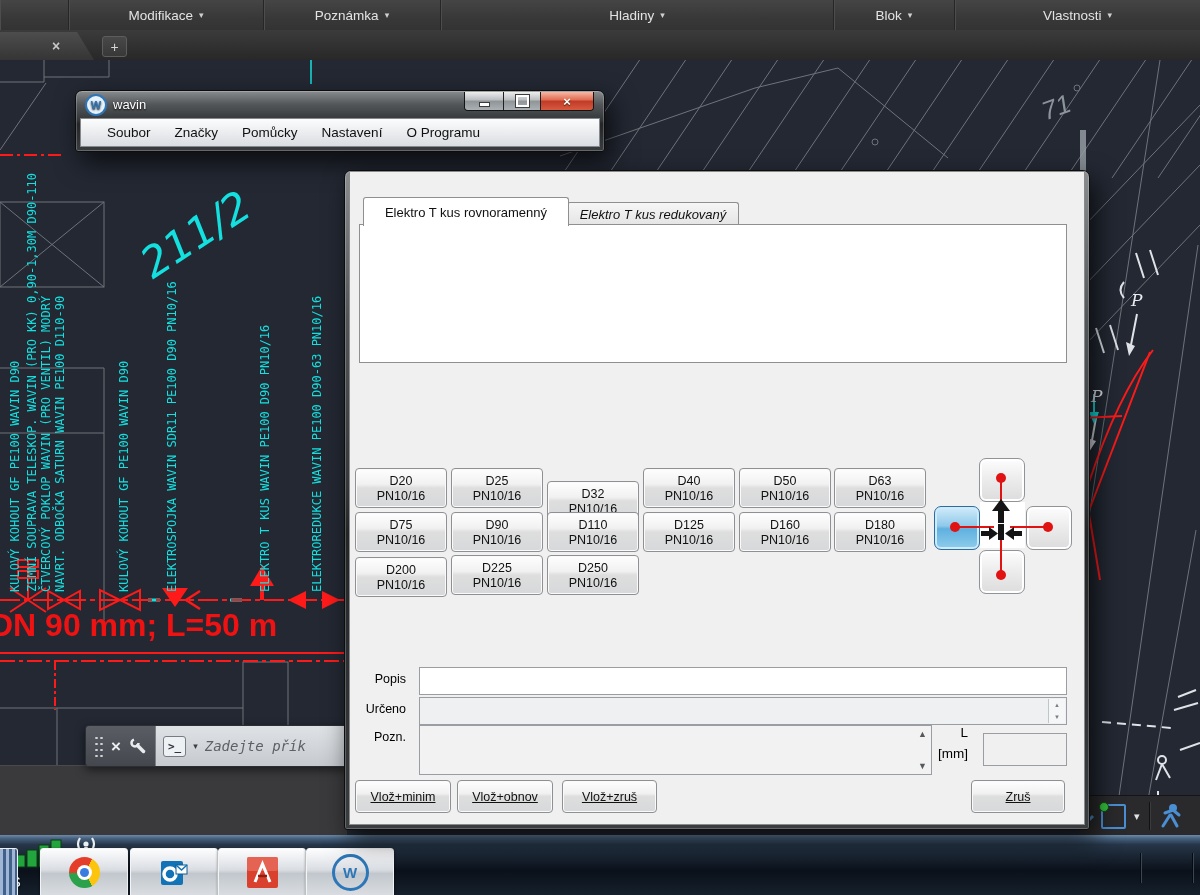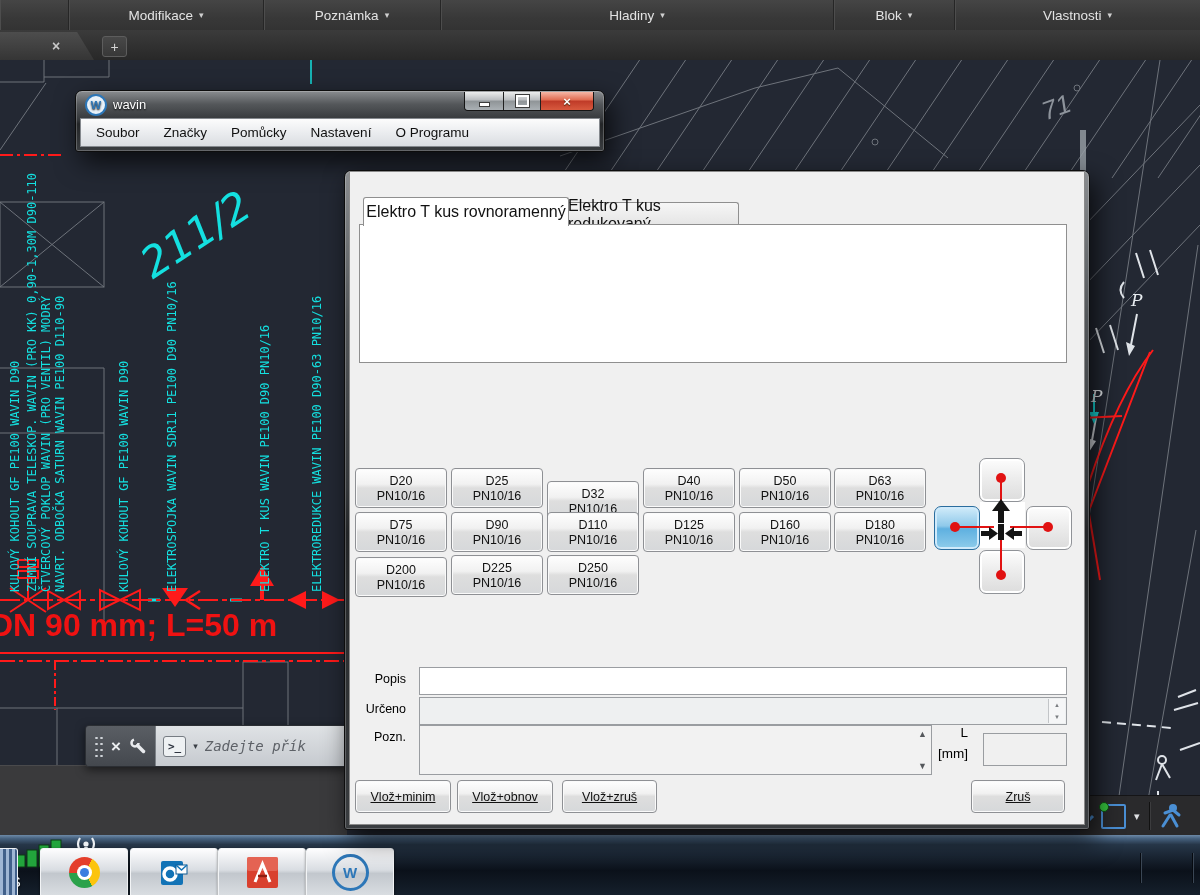--- a/index.html
+++ b/index.html
@@ -77,30 +77,30 @@
   .glyph-min{width:9px;height:3px;background:#fff;border:1px solid #3c3c3c;margin-top:6px;}
   .glyph-max{width:9px;height:8px;border:2px solid #fff;outline:1px solid #3c3c3c;}
   .glyph-x{font-size:13px;font-weight:bold;color:#fff;text-shadow:0 1px 1px #420;}
   .winlogo{width:18px;height:18px;border-radius:50%;border:2px solid #2d77b8;color:#2d77b8;
            background:#e9f2fa;display:flex;align-items:center;justify-content:center;
            font-size:11px;font-weight:bold;}
 
   
   #wavin-win{left:75px;top:90px;width:520px;z-index:25;}
   #wavin-menu{height:27px;background:linear-gradient(#fcfcfc,#e9ebee 55%,#dadde1);
-              border:1px solid #85898e;display:flex;align-items:center;padding-left:3px;}
+              border:1px solid #85898e;display:flex;align-items:center;padding-left:14px;}
   .mitem{padding:0 12px;font-size:13.5px;color:#101010;}
 
   
   #dialog{left:344px;top:170px;width:736px;z-index:30;}
   #dlg-client{position:relative;height:652px;background:#f0f0f0;border:1px solid #8a8a8a;}
   .tab{position:absolute;display:flex;align-items:center;justify-content:center;
-       font-size:16px;color:#111;border:1px solid #8f8f8f;border-bottom:none;border-radius:3px 3px 0 0;}
+       font-size:13px;color:#111;border:1px solid #8f8f8f;border-bottom:none;border-radius:3px 3px 0 0;}
   #tab1{left:13px;top:25px;width:204px;height:28px;background:#fff;z-index:3;}
-  #tab2{left:217px;top:30px;width:170px;height:23px;background:linear-gradient(#f6f6f6,#e4e4e4);z-index:1;}
+  #tab2{left:217px;top:30px;width:170px;height:23px;background:linear-gradient(#f6f6f6,#e4e4e4);z-index:1;font-style:italic;}
   #tabpanel{position:absolute;left:9px;top:52px;width:706px;height:137px;background:#fff;
             border:1px solid #8f8f8f;z-index:2;}
   .btn{display:flex;align-items:center;justify-content:center;font-size:12.5px;color:#111;
        border:1px solid #8e9094;border-radius:4px;
        background:linear-gradient(#fefefe,#f1f1f1 40%,#dedede 50%,#d6d8da);
        box-shadow:inset 0 0 0 1px #fafafa;}
   #type-btn{position:absolute;left:5px;top:202px;width:191px;height:24px;
             background:linear-gradient(#e8f5fd,#aedcf3 45%,#7cc3e8 52%,#a8d8ef);
             border:1px solid #56809c;box-shadow:inset 0 0 0 1px #dff1fb;}
   .szbtn{position:absolute;width:90px;height:37px;flex-direction:column;line-height:15px;padding-top:1px;}

